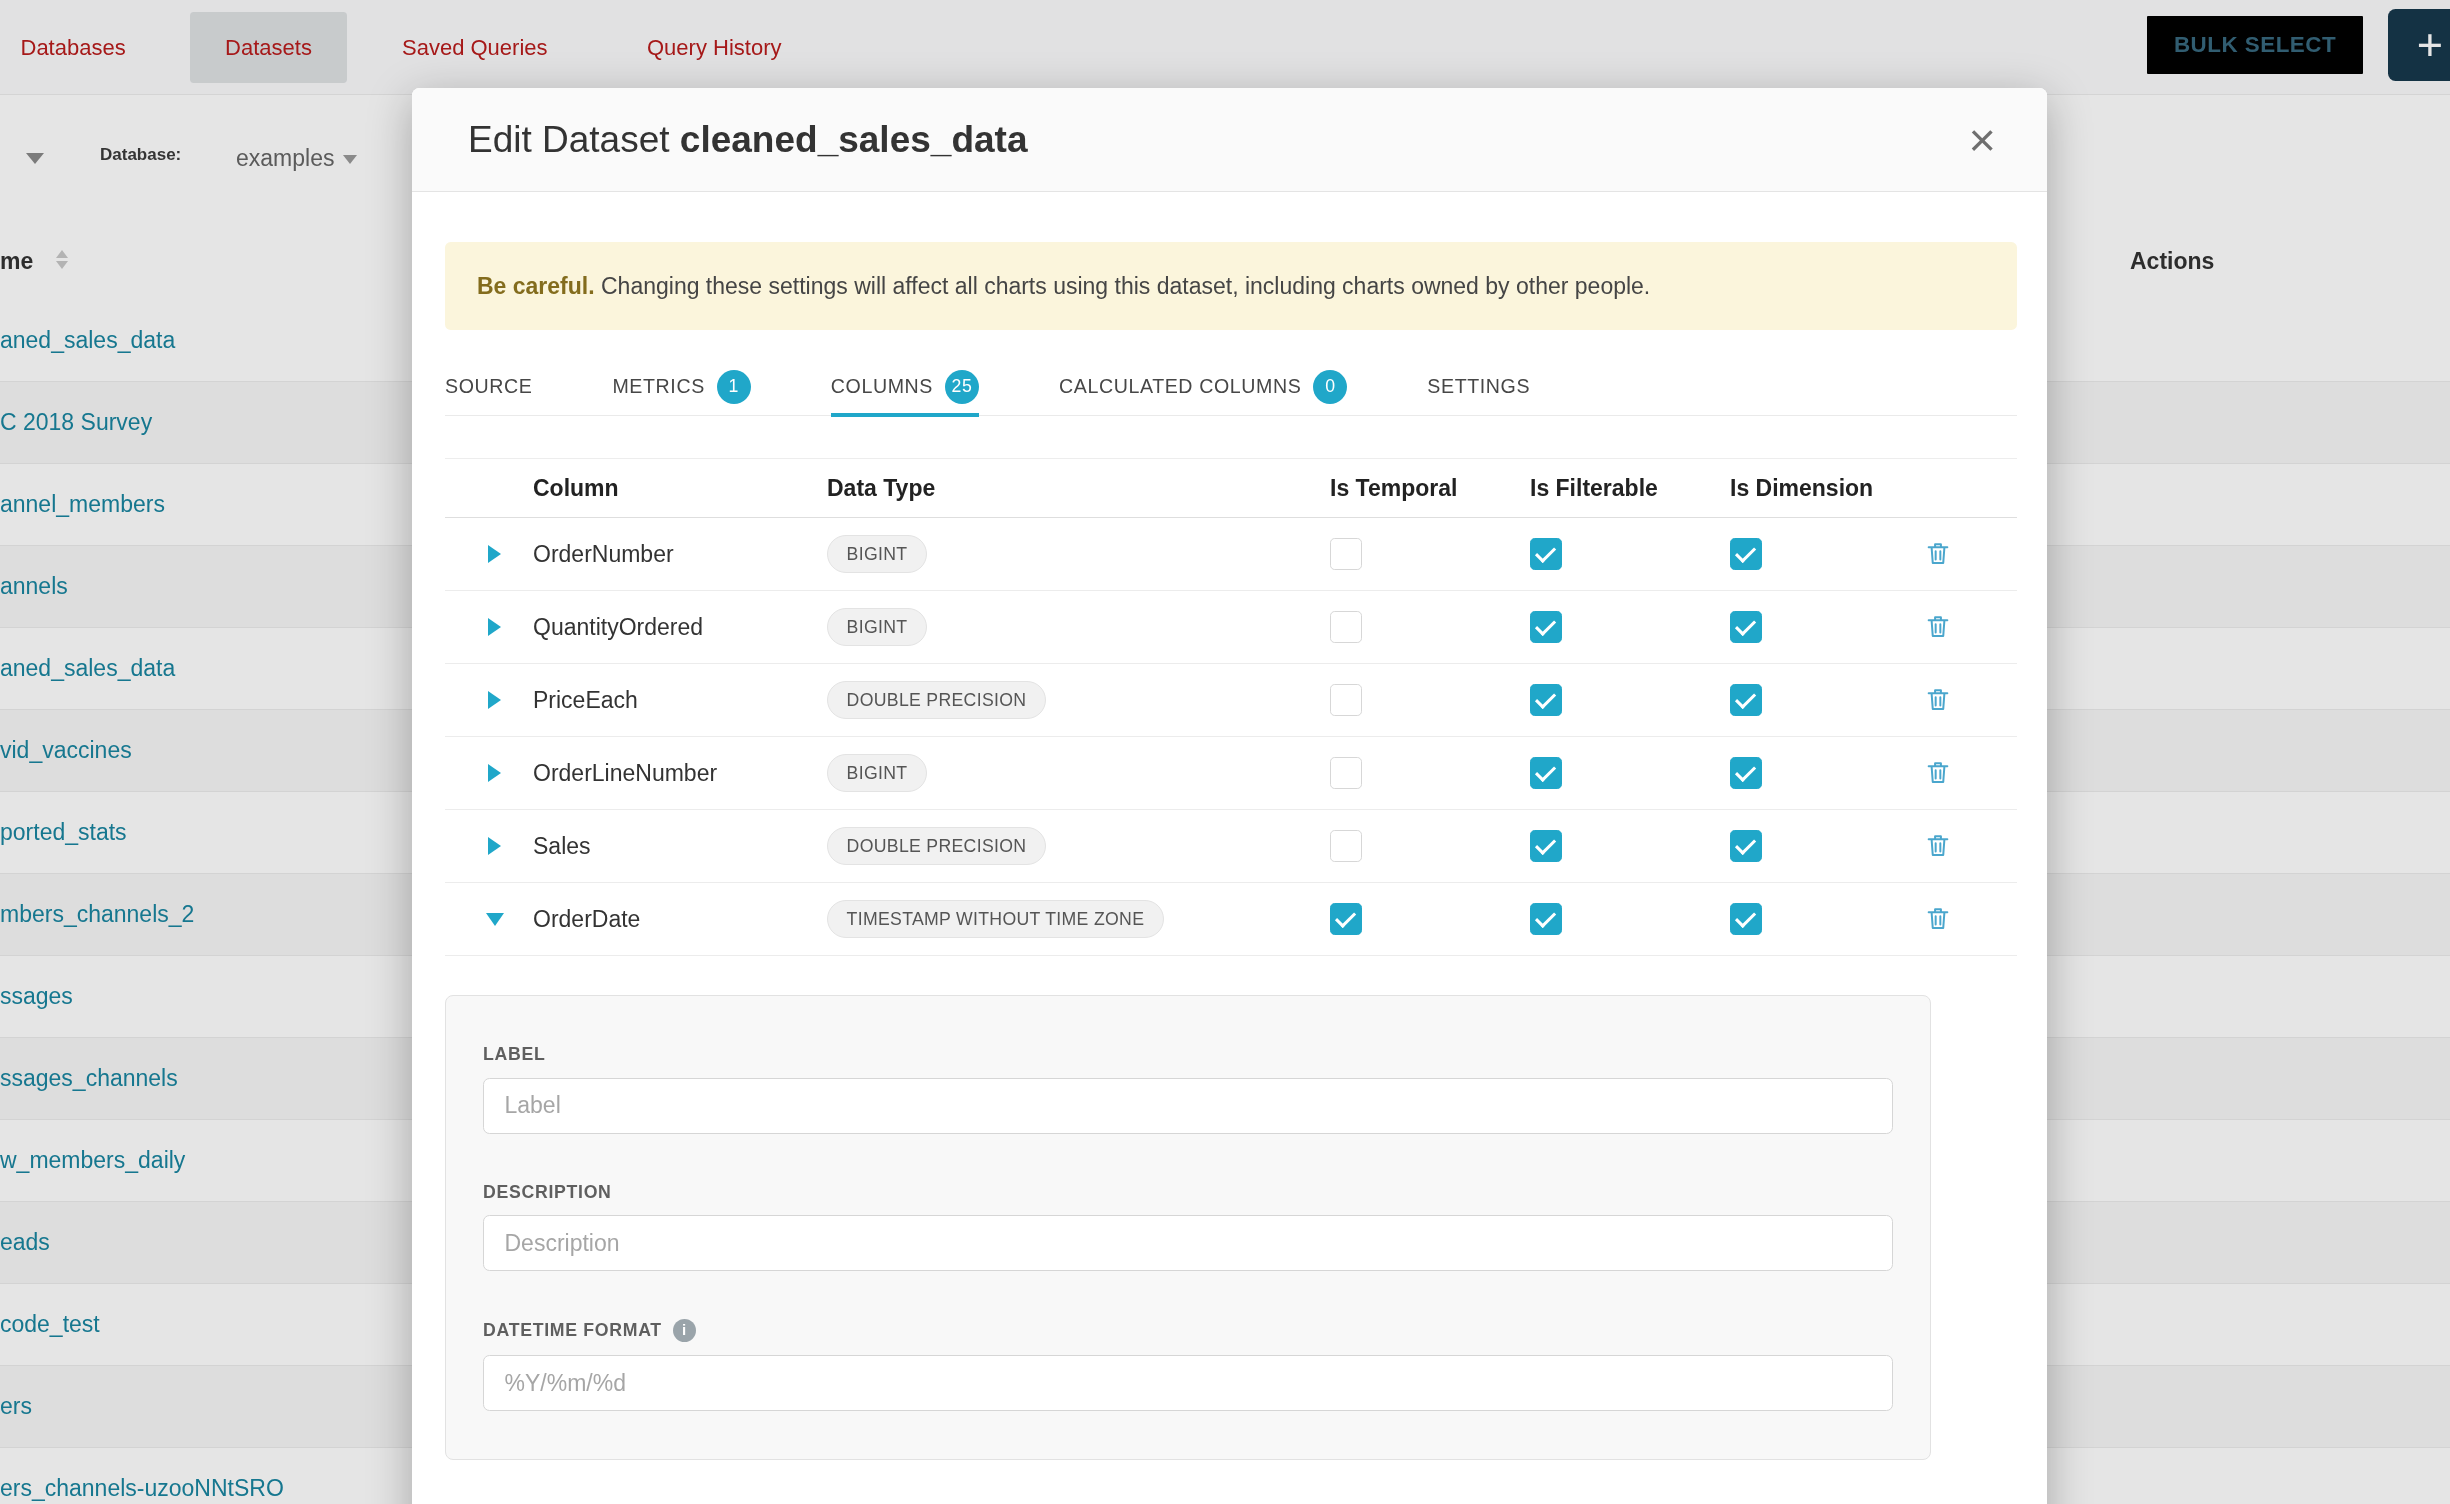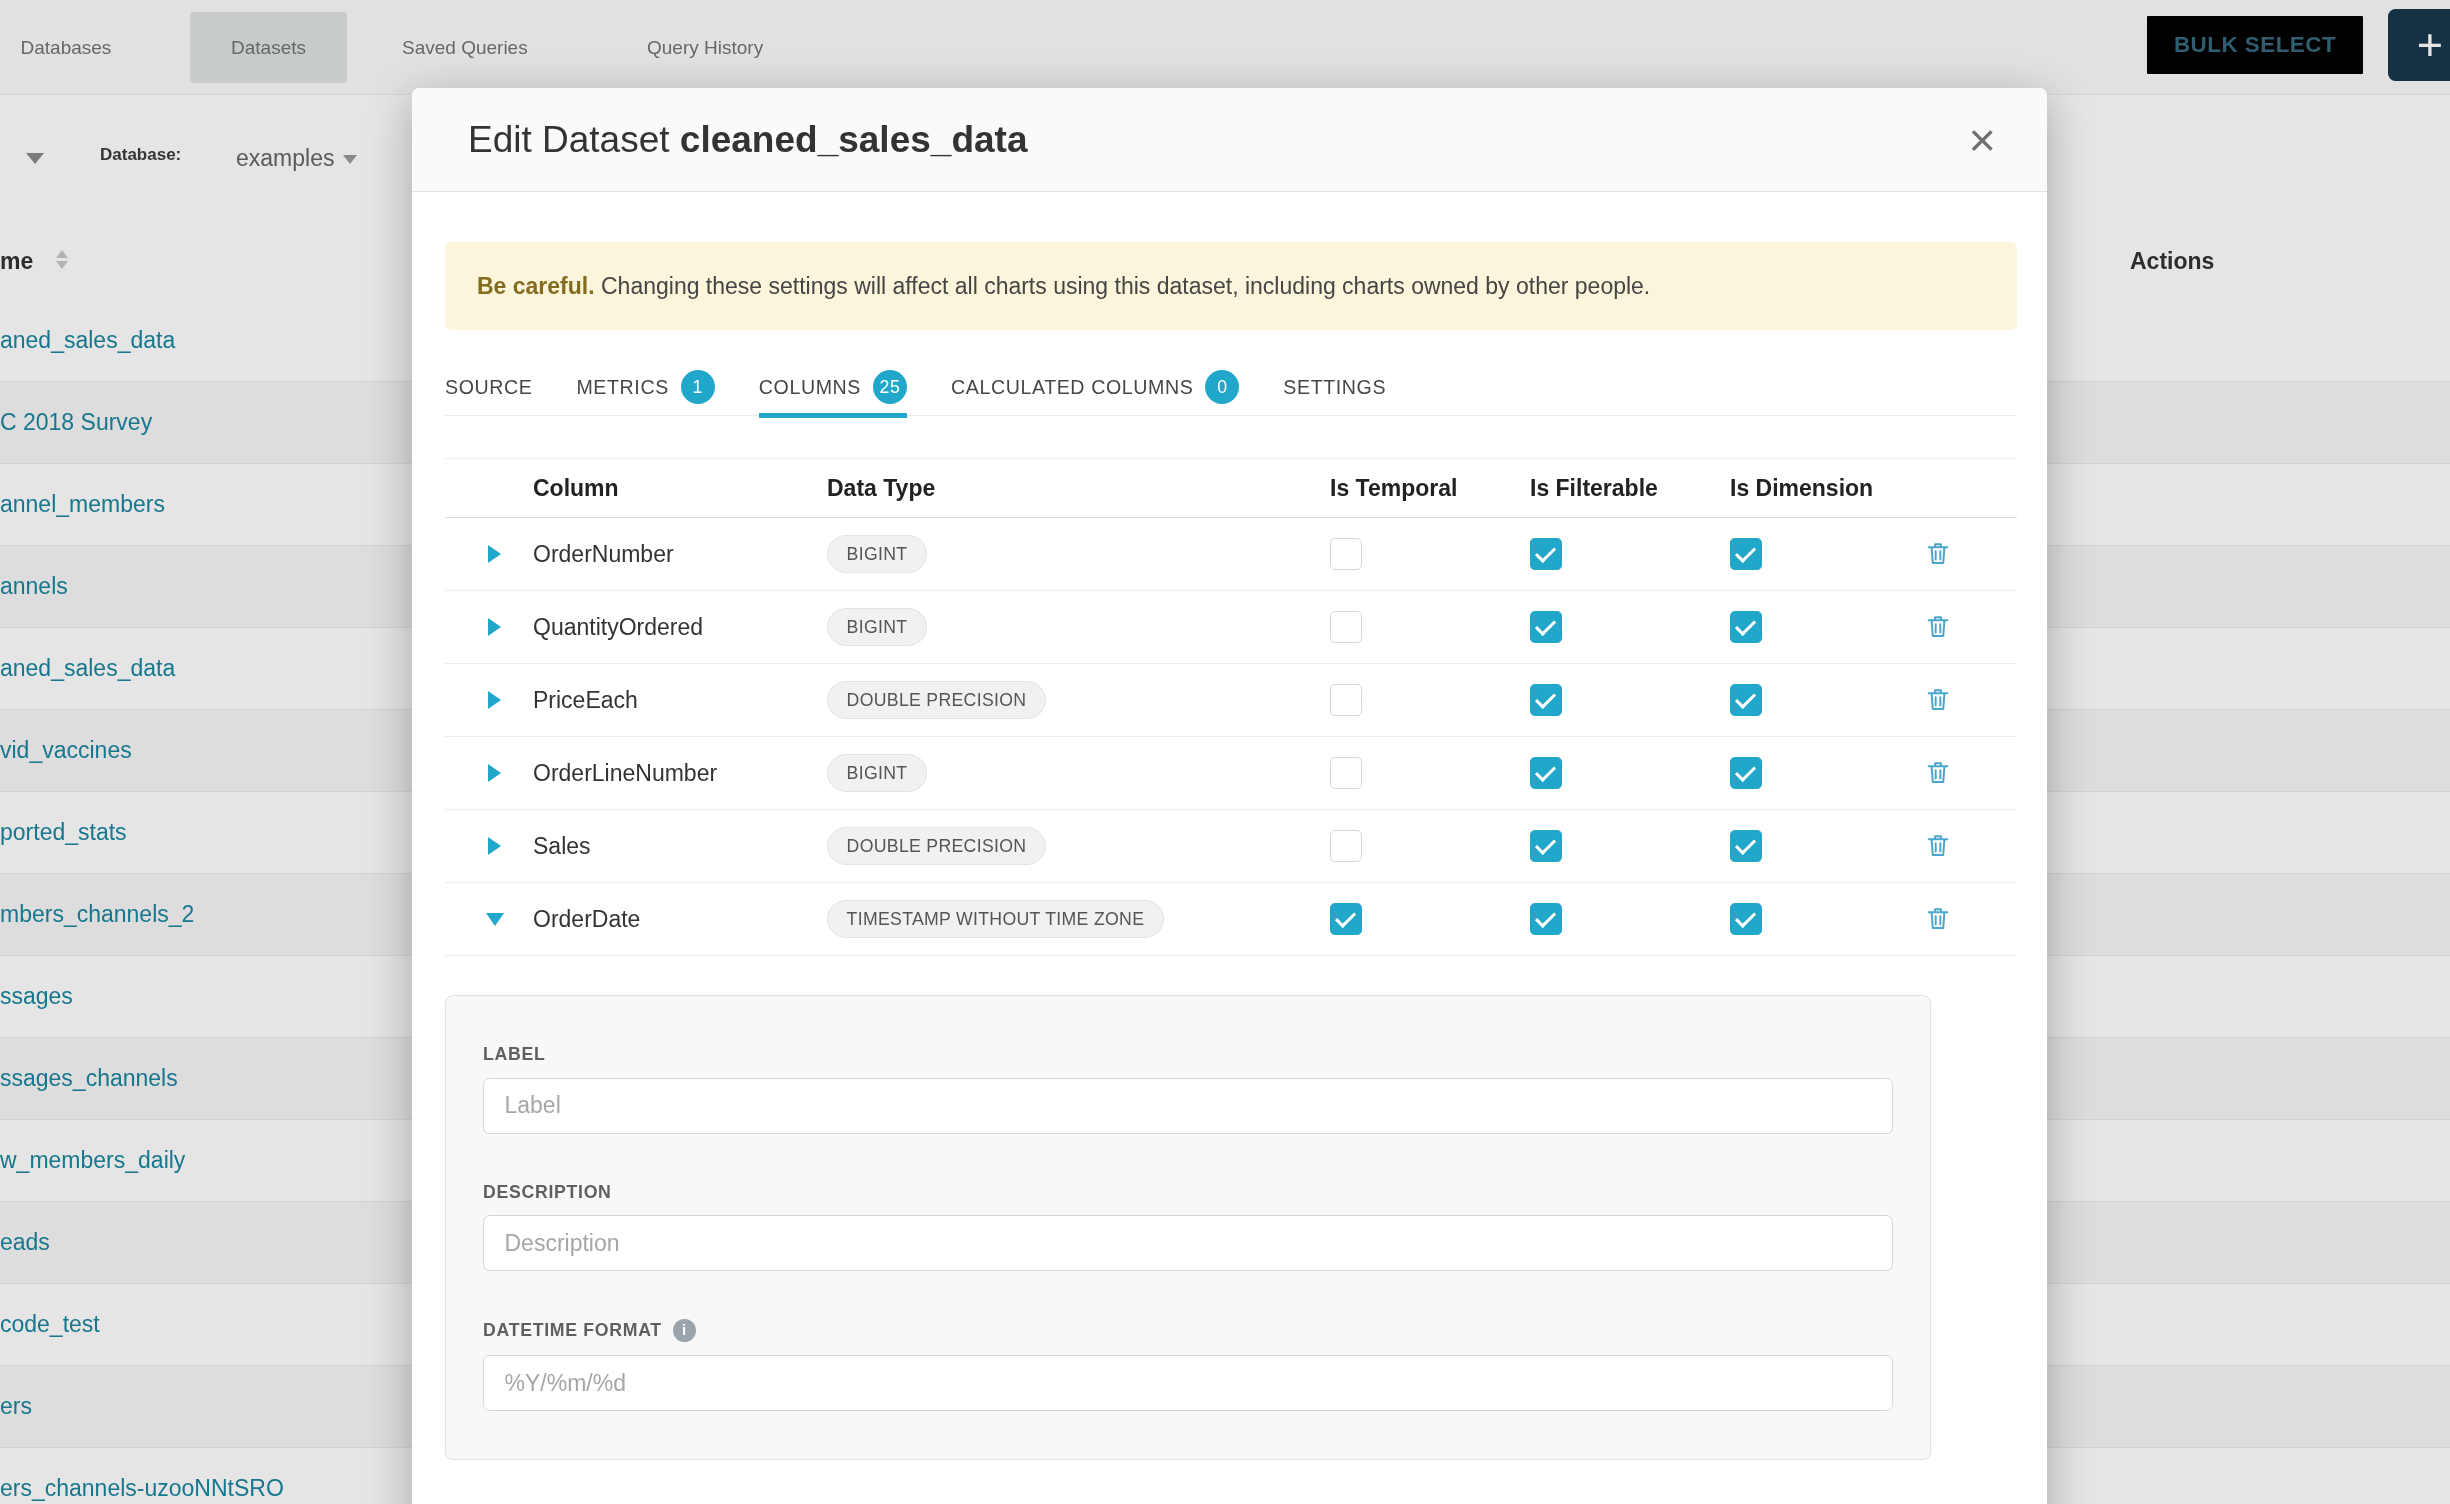--- a/index.html
+++ b/index.html
@@ -2,21 +2,21 @@
 <html style="--primary: #20a7c9; --link: #1985a0; --warn-bg: #fbf5dc; --warn-strong: #836c1d; --dark-btn: #17384c;font-size:15px"><head>
 <meta charset="utf-8">
 <style>
   *{margin:0;padding:0;box-sizing:border-box}
   html,body{width:2450px;height:1505px;overflow:hidden;background:#fff;
     font-family:"Liberation Sans",sans-serif;-webkit-font-smoothing:antialiased}
   .screen{position:relative;width:2450px;height:1505px;overflow:hidden}
 
   
   .topnav{position:absolute;top:0;left:0;right:0;height:95px;background:#fbfbfc;border-bottom:0.9px solid #ececec}
-  .nav-tab{position:absolute;top:0;height:95px;display:flex;align-items:center;font-size:19px;color:#737373;cursor:pointer;white-space:nowrap}
+  .nav-tab{position:absolute;top:0;height:95px;display:flex;align-items:center;font-size:22px;color:#b91c1c;cursor:pointer;white-space:nowrap}
   .nav-0{left:20.5px}.nav-1{left:190px}.nav-2{left:402px}.nav-3{left:647px}
   .nav-tab.active{top:12px;height:71px;width:157px;justify-content:center;background:#dfe2e4;border-radius:3.7px}
   .bulk-btn{position:absolute;left:2147px;top:16px;width:216px;height:58px;background:#000000;border-radius:1px;
     display:flex;align-items:center;justify-content:center;font-size:22.4px;font-weight:600;letter-spacing:0.5px;color:#37687e;cursor:pointer}
   .add-btn{position:absolute;left:2388px;top:9.3px;width:84px;height:72px;background:var(--dark-btn);border-radius:7.5px 0 0 7.5px;
     display:flex;align-items:center;justify-content:center;color:#fff;font-size:45px;font-weight:300;cursor:pointer}
 
   .filterbar{position:absolute;top:131px;left:0;right:0;height:56px}
   .f-caret{position:absolute;width:0;height:0;border-left:9.3px solid transparent;border-right:9.3px solid transparent;border-top:11.2px solid #8a8a8a;top:22.4px}
   .f-caret.c1{left:26px}
@@ -45,21 +45,21 @@
     display:flex;align-items:center;padding:0 51px 0 56px}
   .m-title{font-size:37px;color:#333}
   .m-title b{font-weight:700}
   .m-close{margin-left:auto;font-size:47px;line-height:1;color:#6f6f6f;cursor:pointer}
 
   .m-body{padding:0 30px 0 33px}
   .banner{margin-top:50px;height:88px;background:var(--warn-bg);border-radius:5.6px;display:flex;align-items:center;
     padding:0 32px;font-size:23px;color:#454545}
   .banner b{color:var(--warn-strong);font-weight:700}
 
-  .m-tabs{display:flex;gap:44px;margin-top:28px;height:58px;align-items:flex-start;border-bottom:1.9px solid #eaeaea}
+  .m-tabs{display:flex;gap:80px;margin-top:28px;height:58px;align-items:center;border-bottom:1.9px solid #eaeaea}
   .mtab{position:relative;display:flex;align-items:center;gap:12px;height:58px;font-size:19.6px;letter-spacing:0.6px;
     color:#474747;font-weight:500;cursor:pointer;white-space:nowrap}
   .mtab.active::after{content:'';position:absolute;left:0;right:0;bottom:-1.9px;height:4.7px;background:var(--primary)}
   .badge{min-width:34px;height:34px;padding:0 5.6px;border-radius:17.7px;background:var(--primary);color:#fff;
     font-size:17.7px;display:flex;align-items:center;justify-content:center}
 
   .cgrid{display:grid;grid-template-columns:47px 294px 503px 200px 200px 170px 1fr;padding:8px 26px;align-items:center}
   .cols-header{margin-top:42px;height:60px;border-top:0.9px solid #ededed;border-bottom:1.9px solid #dedede;
     font-size:23px;font-weight:600;color:#222}
   .cols-header .hc{padding-left:15px;white-space:nowrap}

